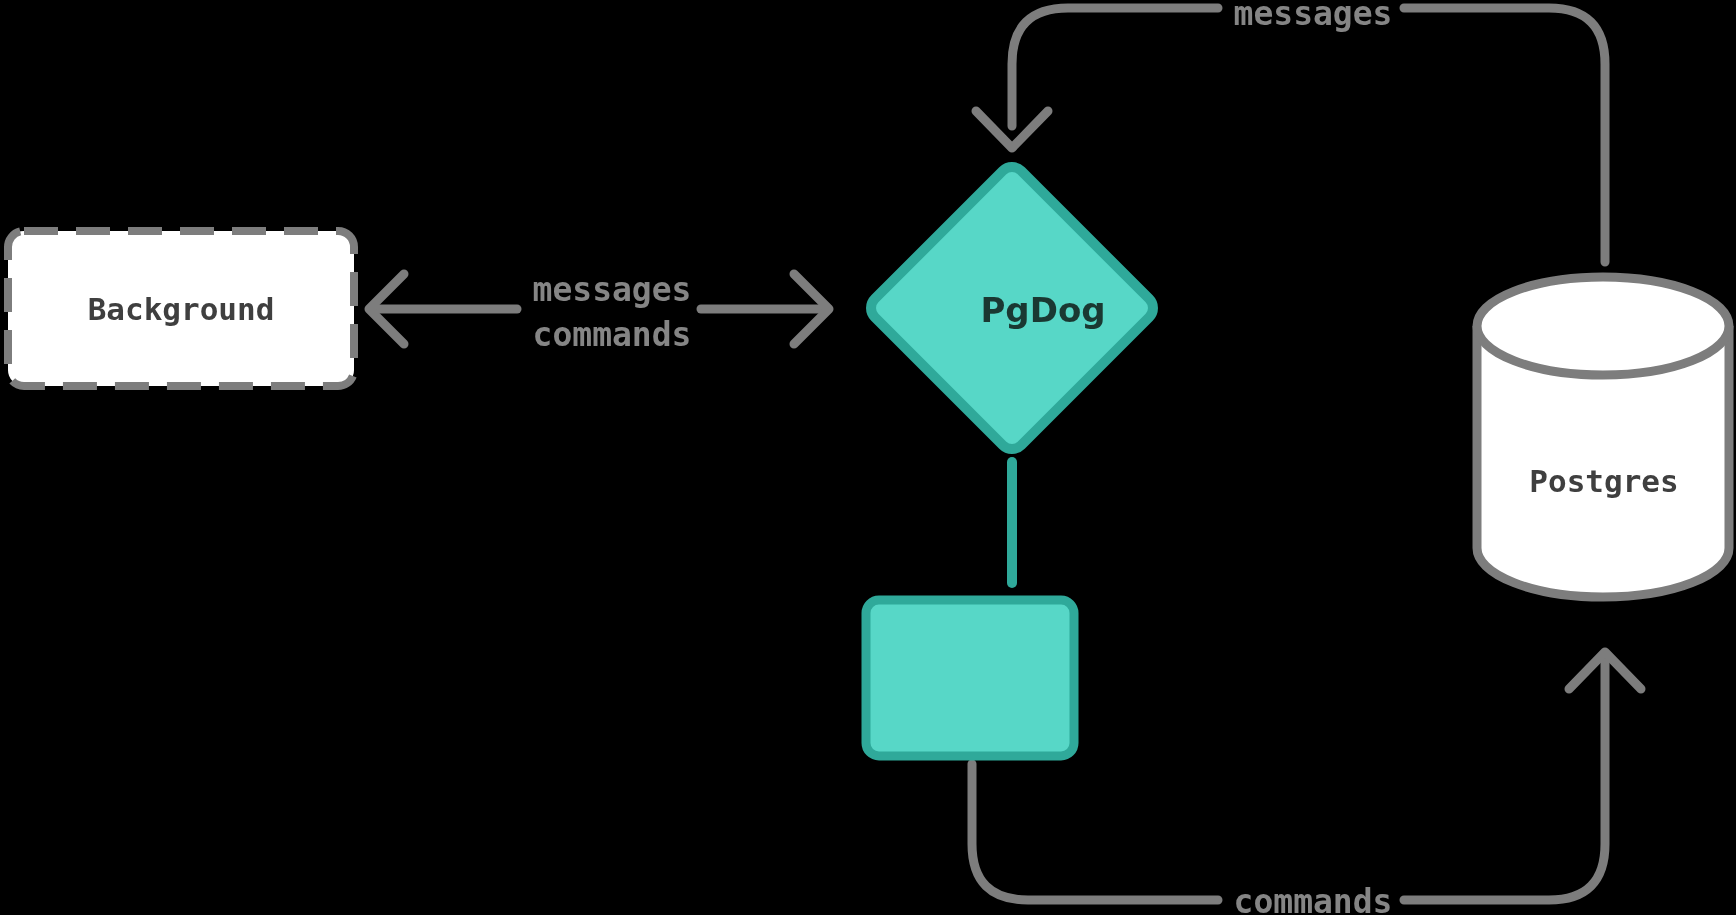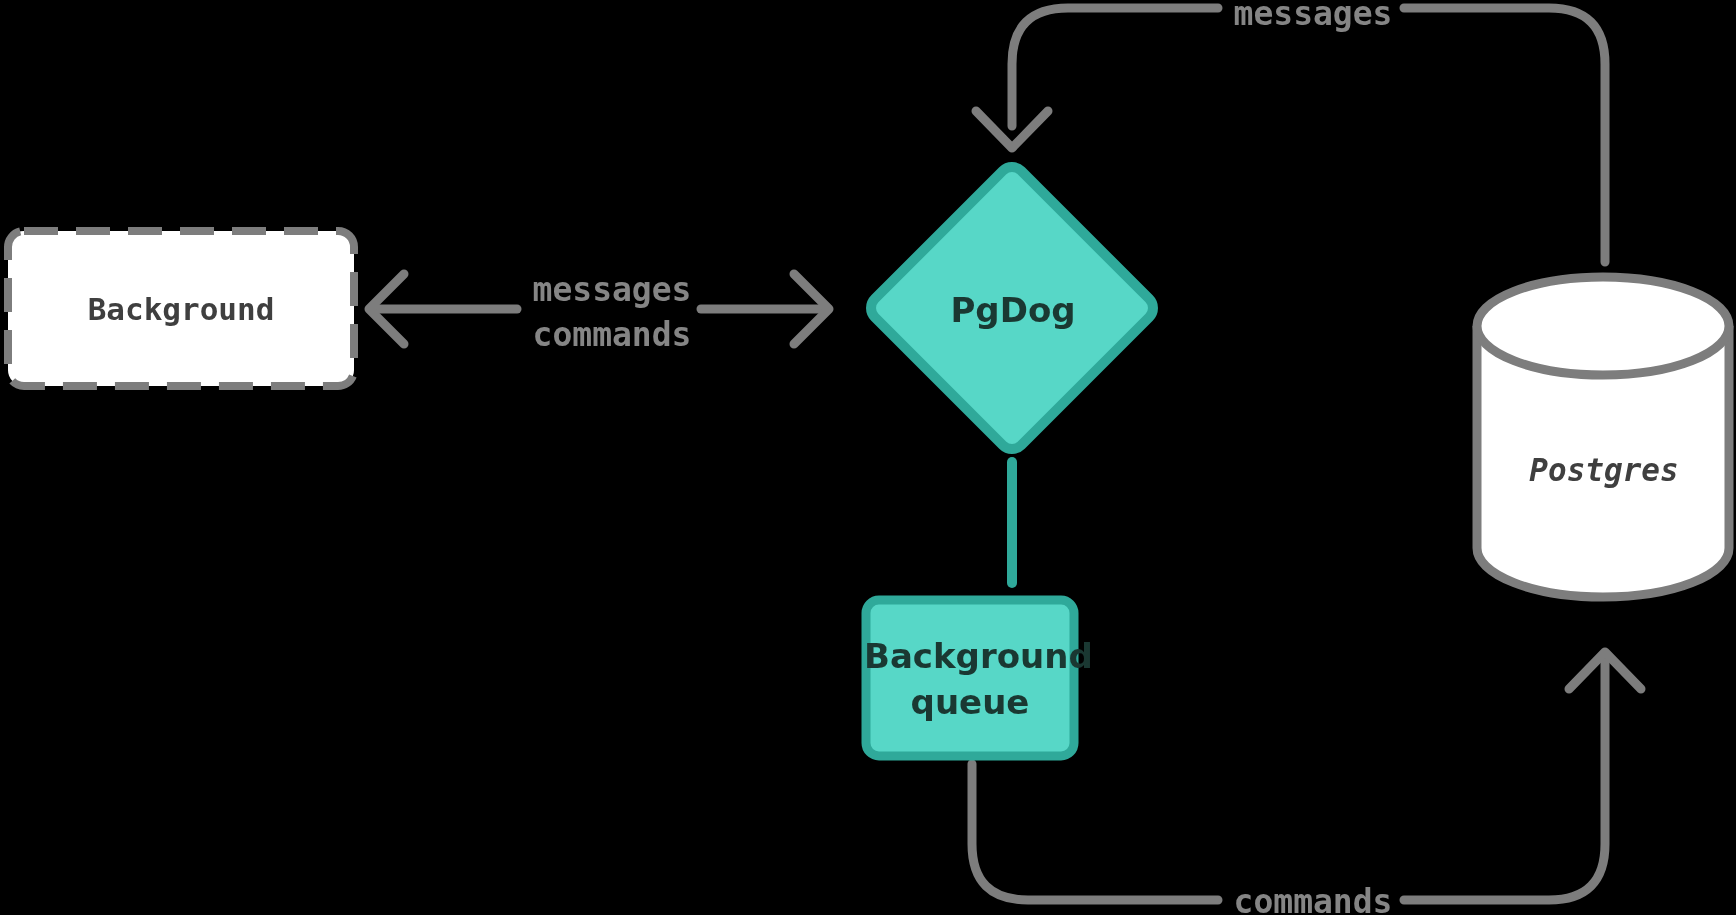--- a/index.html
+++ b/index.html
@@ -85,25 +85,24 @@
     <rect x="866" y="600" width="208" height="156" rx="13" fill="#57d7c7" stroke="#2fa99a" stroke-width="9"></rect>
 
     <g>
       <path d="M 1477 326 L 1477 548 A 126 49 0 0 0 1729 548 L 1729 326" fill="#ffffff" stroke="#7d7d7d" stroke-width="9"></path>
       <ellipse cx="1603" cy="326" rx="126" ry="49" fill="#ffffff" stroke="#7d7d7d" stroke-width="9"></ellipse>
     </g>
   </svg>
 
   <div class="label node-label-mono" id="application-label" style="left:181px; top:309px;">Background</div>
 
-  <div class="label node-label-sans" id="pgdog-label" style="left:1013px; top:310px;">PgDog</div>
+  <div class="label node-label-sans" id="pgdog-label" style="left:1043px; top:310px;">PgDog</div>
 
-  <div class="label node-label-sans" id="bgqueue-label" style="left:970px; top:679px;">Background queue</div>
 
-  <div class="label node-label-mono" id="postgres-label" style="left:1604px; top:470px;font-style:italic;">Postgres</div>
+  <div class="label node-label-mono" id="postgres-label" style="left:1604px; top:481px;">Postgres</div>
 
   <div class="label edge-label" id="top-messages-label" style="left:1313px; top:13px;">messages</div>
 
   <div class="label edge-label" id="mid-messages-label" style="left:612px; top:289px;">messages</div>
 
   <div class="label edge-label" id="mid-commands-label" style="left:612px; top:334px;">commands</div>
 
   <div class="label edge-label" id="bottom-commands-label" style="left:1313px; top:901px;">commands</div>
 
 </div>

